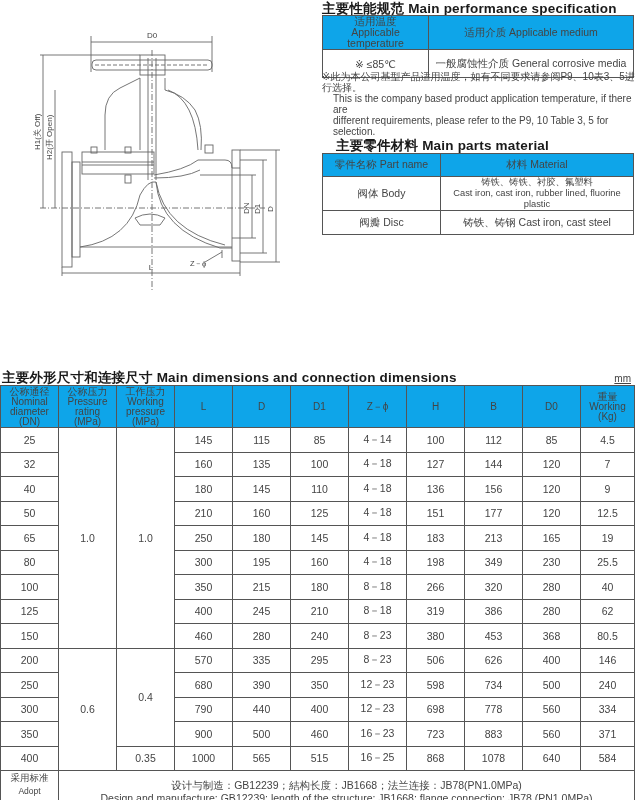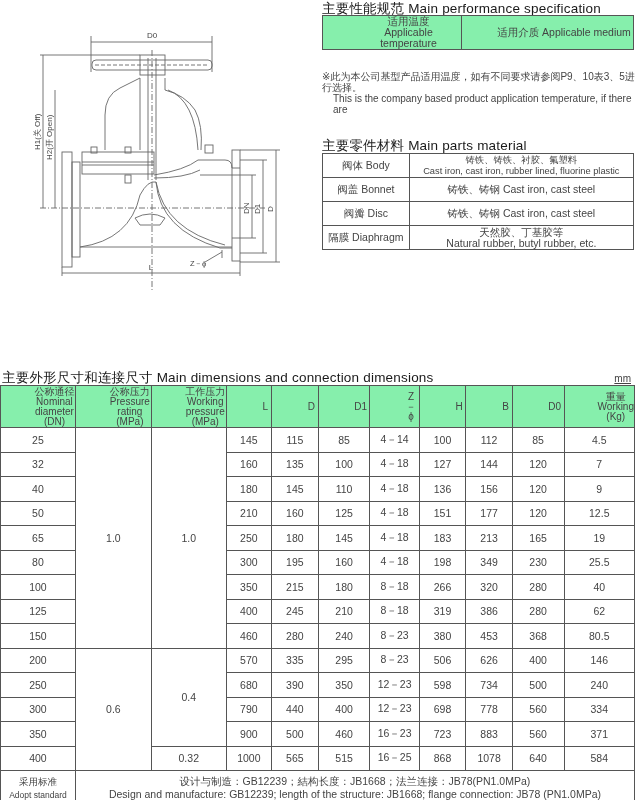--- a/index.html
+++ b/index.html
@@ -1,22 +1,22 @@
 <!DOCTYPE html>
 <html><head>
 <meta charset="utf-8">
 <style>
   html, body { margin:0; padding:0; background:#fff; }
   body { width:635px; height:800px; position:relative; overflow:hidden;
          font-family:"Liberation Sans","DejaVu Sans",sans-serif; color:#333; }
   .abs { position:absolute; }
-  .sec-title { font-weight:normal; font-size:13.5px; color:#1a1a1a; white-space:nowrap; letter-spacing:0.2px; }
+  .sec-title { font-weight:bold; font-size:13.5px; color:#1a1a1a; white-space:nowrap; letter-spacing:0.2px; }
   table { border-collapse:collapse; }
   td, th { border:1px solid #555; text-align:center; vertical-align:middle; padding:0; font-weight:normal; color:#444; }
-  th { background:#86efac;padding-left:33px; }
+  th { background:#0ea5e9; }
   
   #perf { left:322px; top:15px; width:312px; font-size:10.5px; }
   #perf th { height:24px; line-height:11px; }
   #perf td { height:27px; }
   .note { left:322px; top:71px; width:313px; font-size:10px; line-height:11px; color:#444; }
   .note .en { padding-left:11px; display:block; }
   
   #parts { left:322px; top:153px; width:312px; font-size:10.5px; }
   #parts th { height:22px; }
   #parts td { height:23px; line-height:11px; }
@@ -108,51 +108,49 @@
 <div class="abs sec-title" style="left:322px;top:0px">主要性能规范 Main performance specification</div>
 <table class="abs" id="perf">
   <tbody>
       <tr>
     <th style="width:105px">
       <span>适用温度</span><br>
       <span>Applicable temperature</span>
     </th>
     <th>适用介质 Applicable medium</th>
   </tr>
+  <tr>
+    <td>※ ≤85℃</td>
+    <td>一般腐蚀性介质 General corrosive media</td>
+  </tr>
 </tbody>
   </table>
 <div class="abs note">
   <span>※此为本公司基型产品适用温度，如有不同要求请参阅P9、10表3、5进行选择。</span>
   <span class="en">This is the company based product application temperature, if there are</span>
+  <span class="en">different requirements, please refer to the P9, 10 Table 3, 5 for selection.</span>
 </div>
 
-<div class="abs sec-title" style="left:322px;top:137px">主要零件材料 Main parts material</div>
+<div class="abs sec-title" style="left:336px;top:137px">主要零件材料 Main parts material</div>
 <table class="abs" id="parts">
   <tbody>
+      <tr>
+    <th style="width:117px">零件名称 Part name</th>
+    <th>材料 Material</th>
+  </tr>
   <tr>
     <td>阀体 Body</td>
     <td class="small">
       <span>铸铁、铸铁、衬胶、氟塑料</span><br>
       <span>Cast iron, cast iron, rubber lined, fluorine plastic</span>
     </td>
   </tr>
   <tr>
-    <td>阀盖 Bonnet</td>
-    <td>铸铁、铸钢 Cast iron, cast steel</td>
-  </tr>
-  <tr>
     <td>阀瓣 Disc</td>
     <td>铸铁、铸钢 Cast iron, cast steel</td>
-  </tr>
-  <tr>
-    <td>隔膜 Diaphragm</td>
-    <td>
-      <span>天然胶、丁基胶等</span><br>
-      <span>Natural rubber, butyl rubber, etc.</span>
-    </td>
   </tr>
 </tbody>
   </table>
 
 <div class="abs sec-title" style="left:2px;top:369px">主要外形尺寸和连接尺寸 Main dimensions and connection dimensions</div>
 <div class="abs mm">mm</div>
 
 <table class="abs" id="dims">
   <tbody>
       <tr>
@@ -320,21 +318,21 @@
         <td>500</td>
         <td>460</td>
         <td>16－23</td>
         <td>723</td>
         <td>883</td>
         <td>560</td>
         <td>371</td>
       </tr>
       <tr>
         <td>400</td>
-        <td>0.32</td>
+        <td>0.35</td>
         <td>1000</td>
         <td>565</td>
         <td>515</td>
         <td>16－25</td>
         <td>868</td>
         <td>1078</td>
         <td>640</td>
         <td>584</td>
       </tr>
     </tbody>

